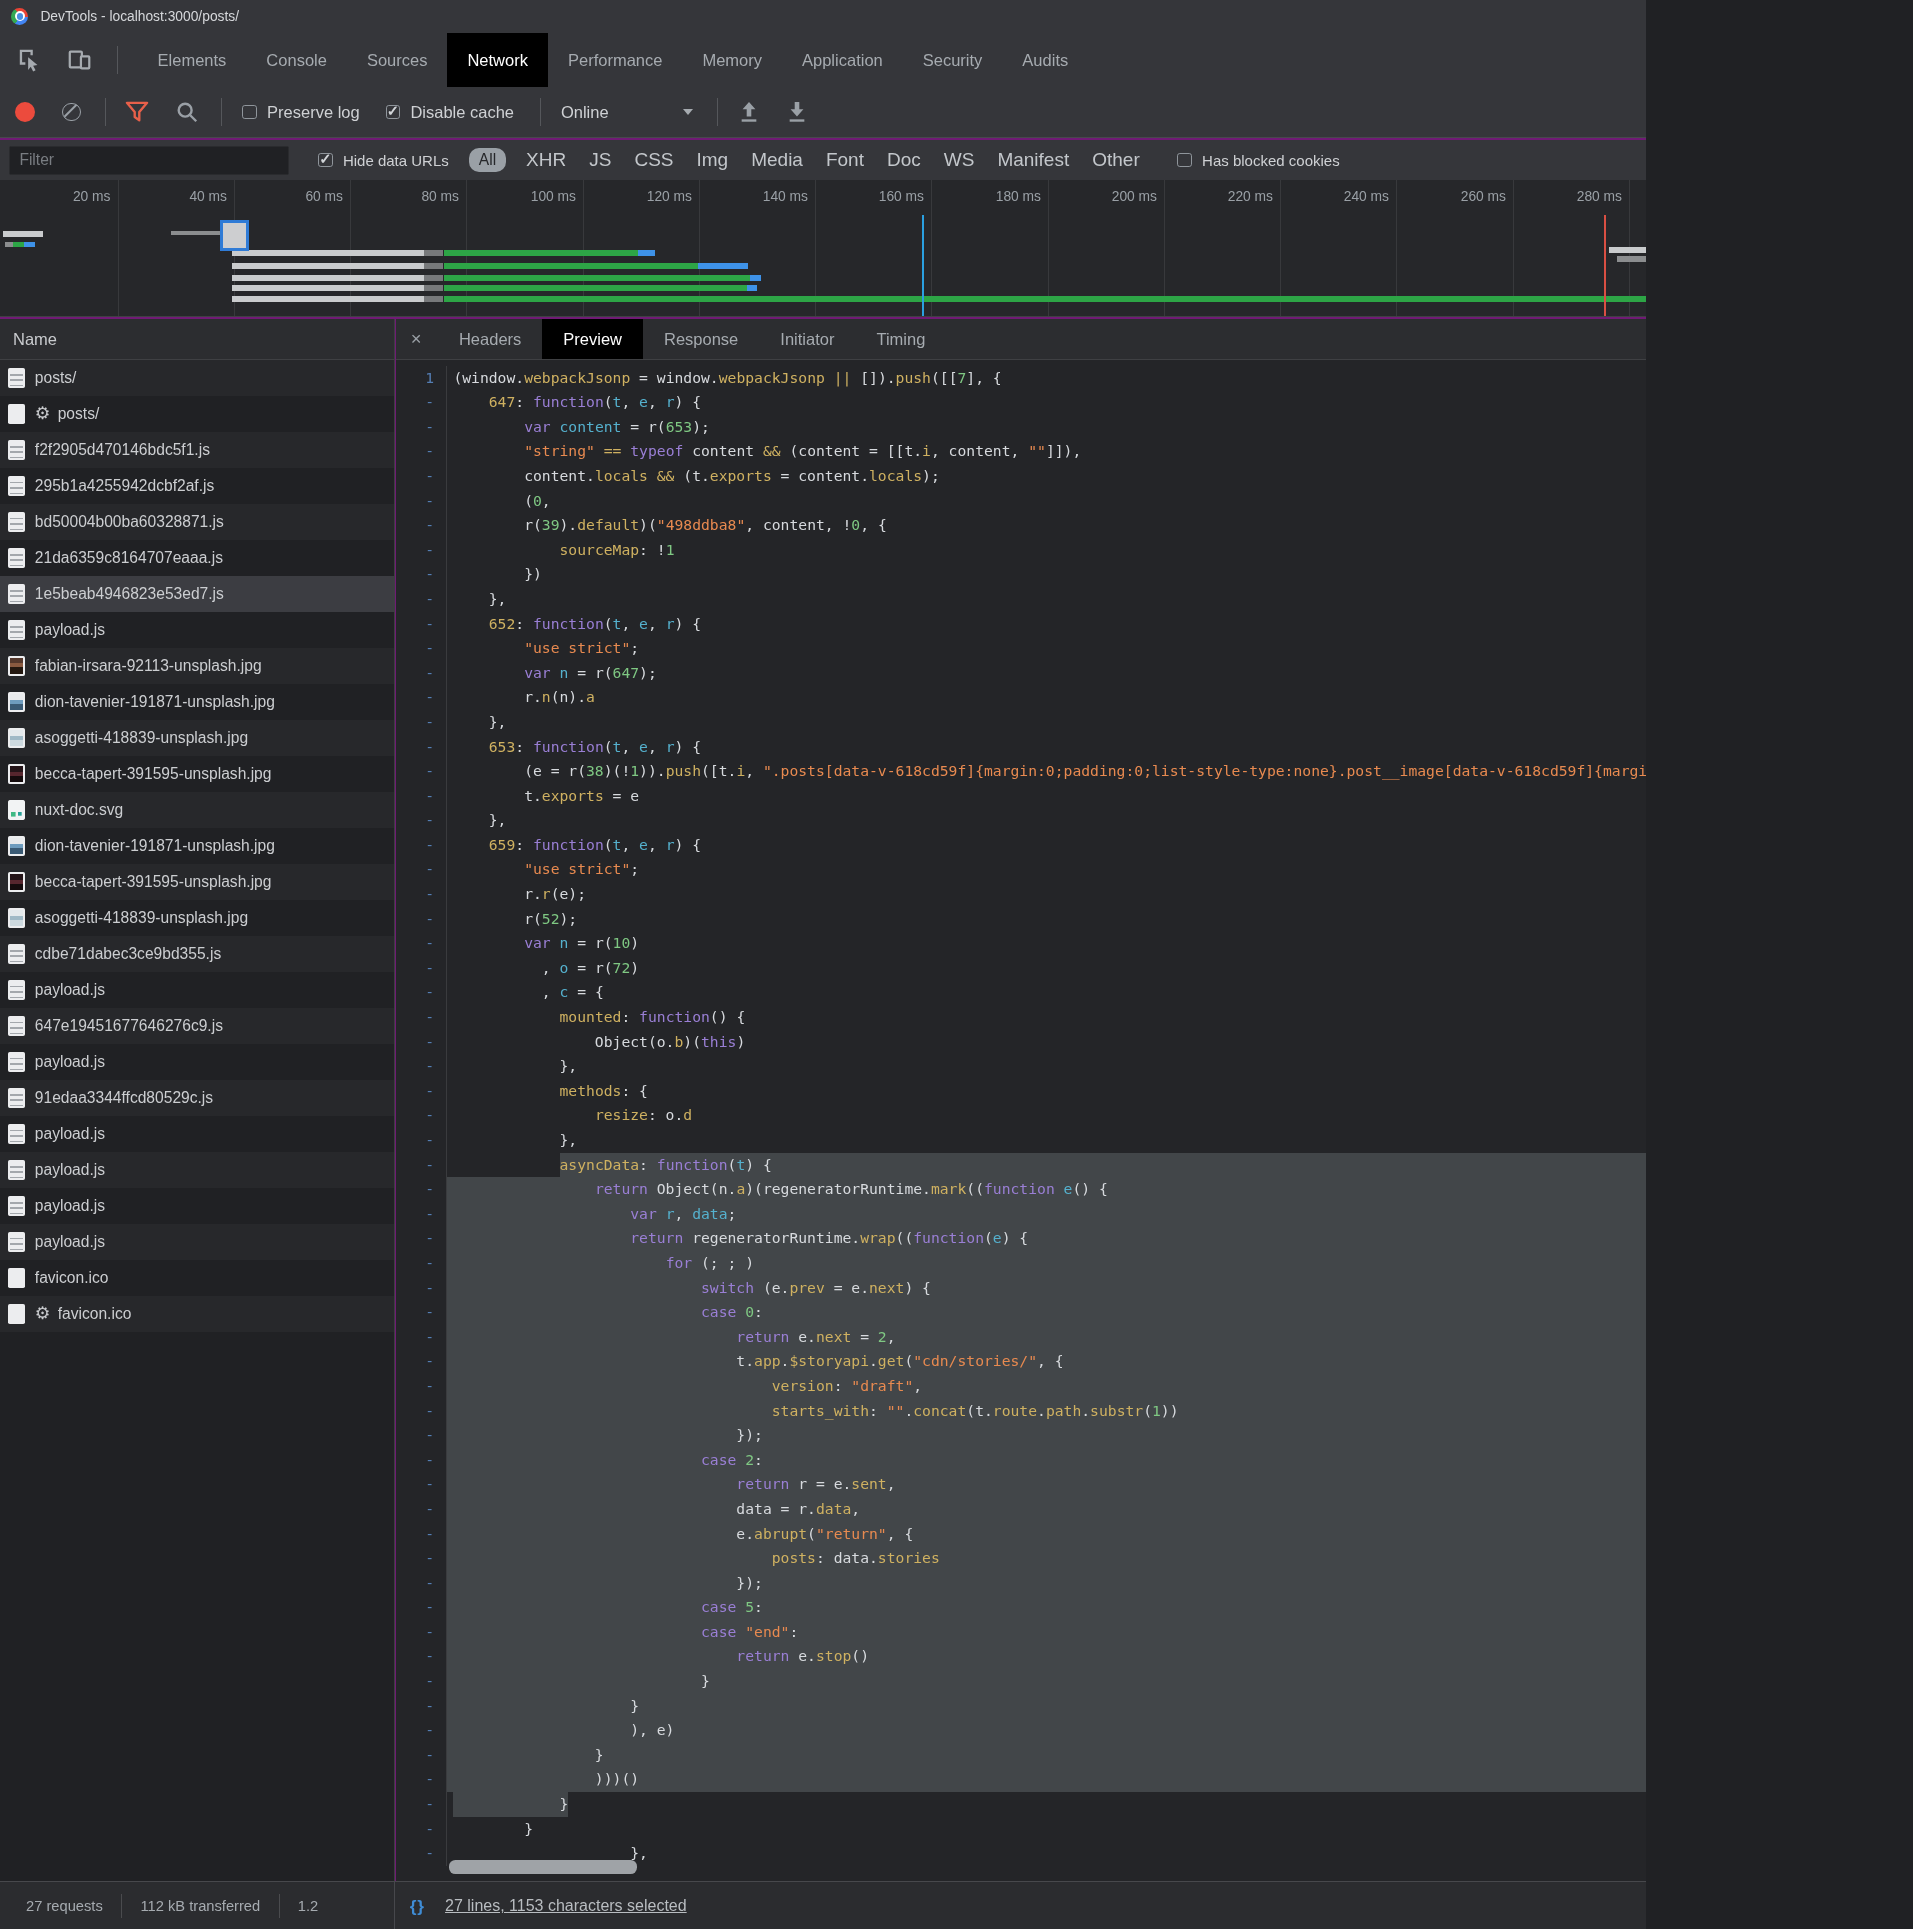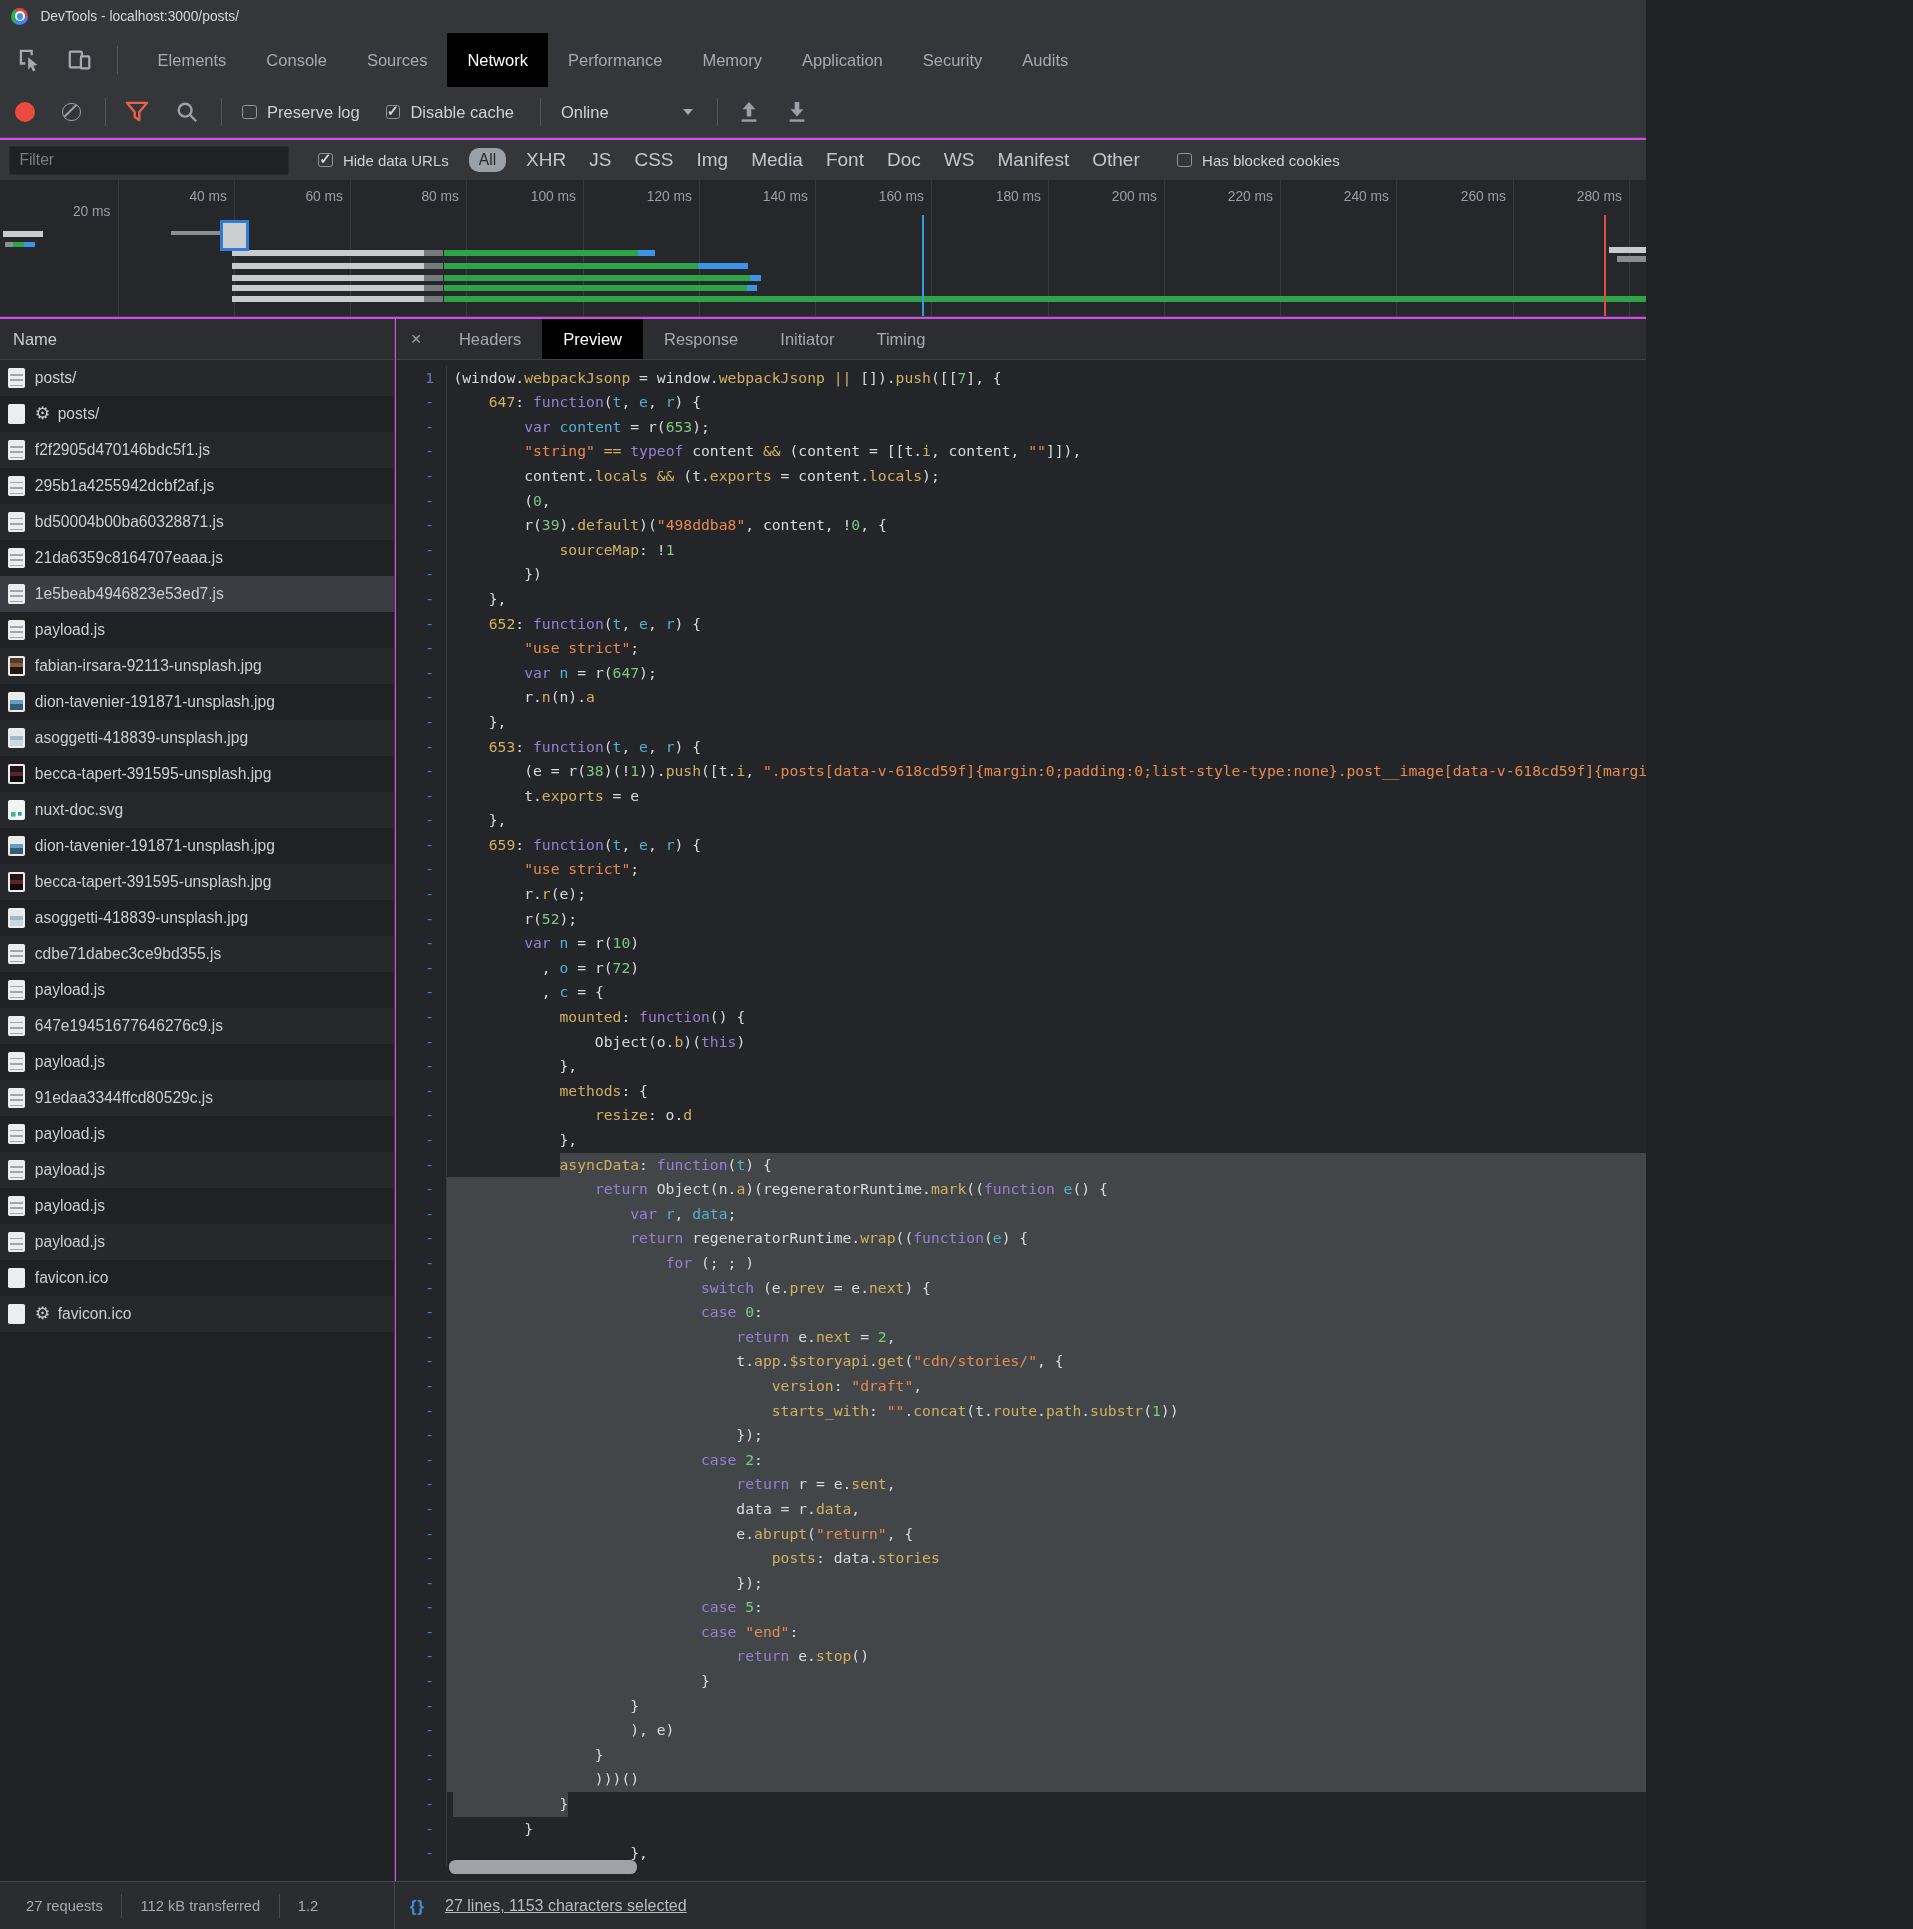--- a/index.html
+++ b/index.html
@@ -1,18 +1,18 @@
 <!DOCTYPE html>
 <html style="font-size:14.7px"><head>
 <meta charset="utf-8">
 <style>
   html,body{margin:0;padding:0;background:#202124;}
   *{box-sizing:border-box;}
   body{font-family:"Liberation Sans", sans-serif; -webkit-font-smoothing:antialiased;}
-  #app{position:relative;width:1646px;height:1929px;background:#d946ef;overflow:hidden;color:#d2d4d7;}
+  #app{position:relative;width:1646px;height:1929px;background:#701a75;overflow:hidden;color:#d2d4d7;}
 
   
   .titlebar{position:absolute;left:0;top:0;width:1914px;height:33px;background:#35363a;display:flex;align-items:center;}
   .chrome-ic{width:17.4px;height:17.4px;border-radius:50%;margin-left:11px;
     background:conic-gradient(from -30deg,#ea4335 0 120deg,#4285f4 120deg 240deg,#34a853 240deg 360deg);position:relative;}
   .chrome-ic::before{content:"";position:absolute;left:3.7px;top:3.7px;width:10px;height:10px;border-radius:50%;background:#fff;}
   .chrome-ic::after{content:"";position:absolute;left:5.5px;top:5.5px;width:6.4px;height:6.4px;border-radius:50%;background:#4a90e2;}
   .title-text{margin-left:12px;font-size:13.8px;color:#d6d8db;}
   .win-controls{position:absolute;right:0;top:0;height:33px;display:flex;align-items:center;}
   .wc{width:57px;height:33px;display:flex;align-items:center;justify-content:center;}
@@ -222,21 +222,21 @@
         <span class="ftype">Manifest</span>
         <span class="ftype">Other</span>
       </div>
     <span style="width:14.7px;"></span>
     <span class="cbx" id="cb-cookies"></span>
     <span class="fr-label">Has blocked cookies</span>
   </div>
 
   <div class="timeline" id="timeline">
       <div class="gridline" style="left: 118px;"></div>
-      <div class="tick-label" style="left: 27.5px; margin-top: 15px;">20 ms</div>
+      <div class="tick-label" style="left: 27.5px;">20 ms</div>
       <div class="gridline" style="left: 234px;"></div>
       <div class="tick-label" style="left: 144px;">40 ms</div>
       <div class="gridline" style="left: 350px;"></div>
       <div class="tick-label" style="left: 260px;">60 ms</div>
       <div class="gridline" style="left: 466px;"></div>
       <div class="tick-label" style="left: 376px;">80 ms</div>
       <div class="gridline" style="left: 583px;"></div>
       <div class="tick-label" style="left: 493px;">100 ms</div>
       <div class="gridline" style="left: 699px;"></div>
       <div class="tick-label" style="left: 609px;">120 ms</div>

